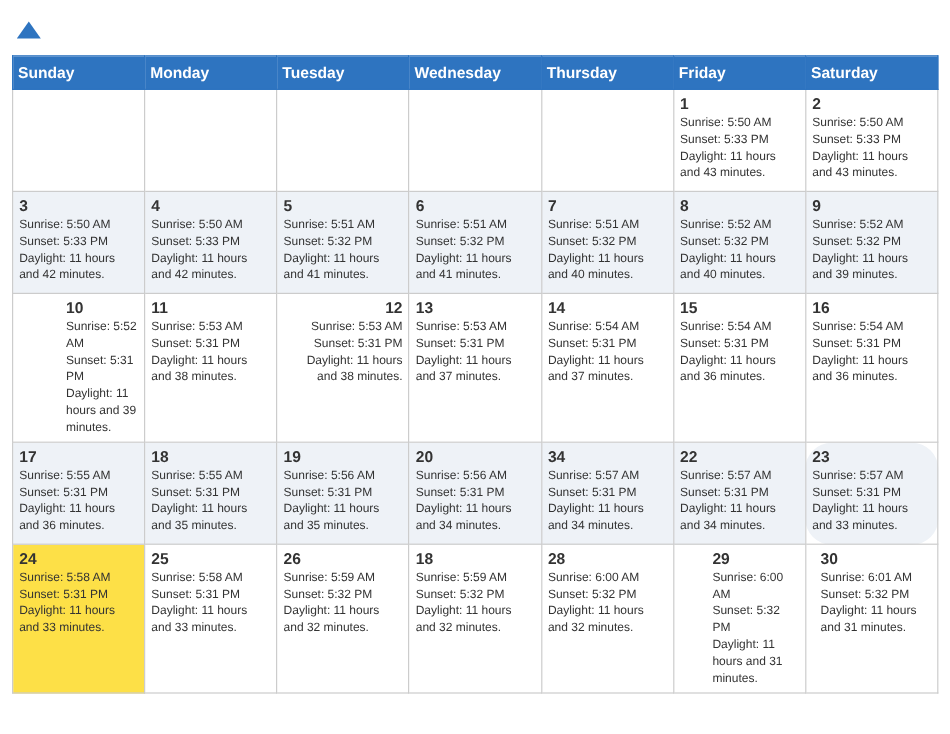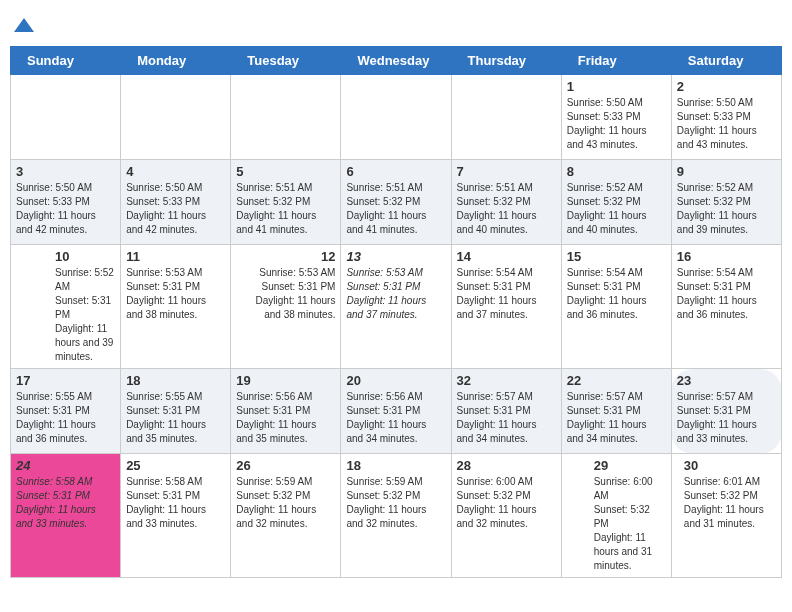--- a/index.html
+++ b/index.html
@@ -48,21 +48,21 @@
     .calendar {
       width: 100%;
       border-collapse: collapse;
       table-layout: fixed;
     }
     .calendar th {
       background: #2e74c0;
       color: #fff;
       font-size: 13px;
       font-weight: bold;
-      padding: 6px 16px;
+      padding: 6px 4px;
       text-align: left;
       border: 1px solid #2e74c0;
     }
     .calendar td {
       vertical-align: top;
       border: 1px solid #ccc;
       padding: 4px 5px;
       font-size: 10.5px;
       color: #333;
       height: 85px;
@@ -199,21 +199,21 @@
           <div class="day-info" style="white-space: pre-line;">Sunrise: 5:53 AM
 Sunset: 5:31 PM
 Daylight: 11 hours and 38 minutes.</div>
         </td>
         <td style="background: rgb(255, 255, 255); text-align: right;">
           <span class="day-num">12</span>
           <div class="day-info" style="white-space: pre-line;">Sunrise: 5:53 AM
 Sunset: 5:31 PM
 Daylight: 11 hours and 38 minutes.</div>
         </td>
-        <td style="background: rgb(255, 255, 255); font-style: italic;">
+        <td style="background: rgb(255, 255, 255);">
           <span class="day-num">13</span>
           <div class="day-info" style="white-space: pre-line;">Sunrise: 5:53 AM
 Sunset: 5:31 PM
 Daylight: 11 hours and 37 minutes.</div>
         </td>
         <td style="background: rgb(255, 255, 255);">
           <span class="day-num">14</span>
           <div class="day-info" style="white-space: pre-line;">Sunrise: 5:54 AM
 Sunset: 5:31 PM
 Daylight: 11 hours and 37 minutes.</div>
@@ -250,40 +250,40 @@
 Sunset: 5:31 PM
 Daylight: 11 hours and 35 minutes.</div>
         </td>
         <td style="background: rgb(238, 242, 247);">
           <span class="day-num">20</span>
           <div class="day-info" style="white-space: pre-line;">Sunrise: 5:56 AM
 Sunset: 5:31 PM
 Daylight: 11 hours and 34 minutes.</div>
         </td>
         <td style="background: rgb(238, 242, 247);">
-          <span class="day-num">32</span>
+          <span class="day-num">34</span>
           <div class="day-info" style="white-space: pre-line;">Sunrise: 5:57 AM
 Sunset: 5:31 PM
 Daylight: 11 hours and 34 minutes.</div>
         </td>
         <td style="background: rgb(238, 242, 247);">
           <span class="day-num">22</span>
           <div class="day-info" style="white-space: pre-line;">Sunrise: 5:57 AM
 Sunset: 5:31 PM
 Daylight: 11 hours and 34 minutes.</div>
         </td>
         <td style="background: rgb(238, 242, 247); border-radius: 22px;">
           <span class="day-num">23</span>
           <div class="day-info" style="white-space: pre-line;">Sunrise: 5:57 AM
 Sunset: 5:31 PM
 Daylight: 11 hours and 33 minutes.</div>
         </td>
       </tr>
       <tr>
-        <td style="background: #ec4899; font-style: italic;">
+        <td style="background: #fde047;">
           <span class="day-num">24</span>
           <div class="day-info" style="white-space: pre-line;">Sunrise: 5:58 AM
 Sunset: 5:31 PM
 Daylight: 11 hours and 33 minutes.</div>
         </td>
         <td style="background: rgb(255, 255, 255);">
           <span class="day-num">25</span>
           <div class="day-info" style="white-space: pre-line;">Sunrise: 5:58 AM
 Sunset: 5:31 PM
 Daylight: 11 hours and 33 minutes.</div>

